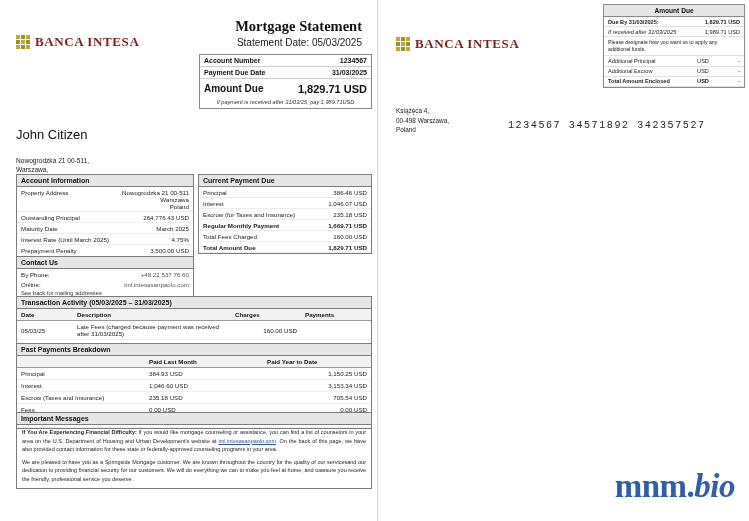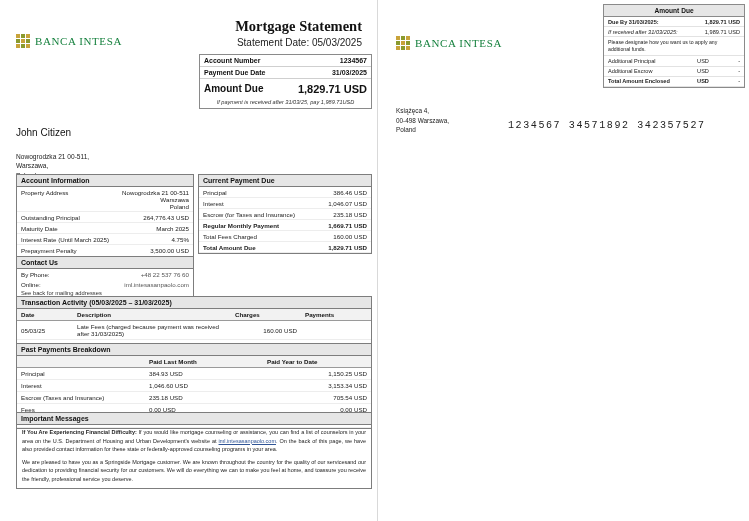--- a/index.html
+++ b/index.html
@@ -8,39 +8,39 @@
     font-family:"Liberation Sans", sans-serif;
     color:#1a1a1a;position:relative;overflow:hidden;
   }
   .page{position:absolute;top:0;left:0;width:749px;height:521px;}
 
   
   .stmt{position:absolute;left:8px;top:6px;width:362px;height:500px;background:#fff;}
 
   .bank-row{position:absolute;left:8px;top:28px;display:flex;align-items:center;gap:5px;}
   .bank-logo{width:14px;height:14px;display:block;}
-  .bank-name{font-family:"Liberation Serif",serif;font-size:11px;letter-spacing:.6px;color:#15803d;font-weight:400;}
+  .bank-name{font-family:"Liberation Serif",serif;font-size:13px;letter-spacing:.6px;color:#7f1d1d;font-weight:700;}
 
   .title-wrap{position:absolute;right:8px;top:12px;text-align:right;}
   .doc-title{font-family:"Liberation Serif",serif;font-size:14.5px;font-weight:bold;color:#111;}
   .doc-sub{font-size:10px;color:#222;margin-top:2px;}
 
   
   .sumbox{position:absolute;left:191px;top:48px;width:171px;border:1px solid #8a8a8a;}
   .sumrow{display:flex;justify-content:space-between;padding:2px 4px;font-size:7px;border-bottom:1px solid #cfcfcf;}
   .sumrow .lbl{font-weight:bold;color:#111;}
   .sumrow .val{font-weight:bold;color:#111;}
   .sumrow.big{padding:4px 4px;border-bottom:none;}
   .sumrow.big .lbl{font-size:10px;font-weight:bold;}
   .sumrow.big .val{font-size:11px;font-weight:bold;}
   .sumnote{font-size:5.6px;font-style:italic;color:#333;text-align:center;padding:0 3px 3px;}
 
   
   .cust{position:absolute;left:8px;top:120px;font-size:6.6px;line-height:1.45;color:#222;}
-  .cust .nm{font-size:10px;color:#111;margin-bottom:11px;}
+  .cust .nm{font-size:13px;color:#111;margin-bottom:11px;}
 
   
   .panel{position:absolute;border:1px solid #7d7d7d;}
   .panel-hd{background:#e6e6e6;border-bottom:1px solid #7d7d7d;font-size:7px;font-weight:bold;padding:2px 4px;color:#111;}
   .prow{display:flex;justify-content:space-between;font-size:6.2px;padding:1.5px 4px;color:#222;border-bottom:1px solid #ededed;}
   .prow .v{text-align:right;white-space:pre-line;}
   .prow.b .l,.prow.b .v{font-weight:bold;}
 
   #acct-info{left:8px;top:168px;width:176px;}
   #curr-due{left:190px;top:168px;width:172px;}
@@ -329,14 +329,17 @@
   </div>
 
   <div class="addr2">
     <div>Książęca 4,</div>
     <div>00-498 Warszawa,</div>
     <div>Poland</div>
   </div>
 
   <div class="micr">1234567 34571892 342357527</div>
 
+  <div class="wm">
+    <span>mnm</span><span class="dot">.</span><span class="bio">bio</span>
+  </div>
 
 </div>
 
 </body></html>

